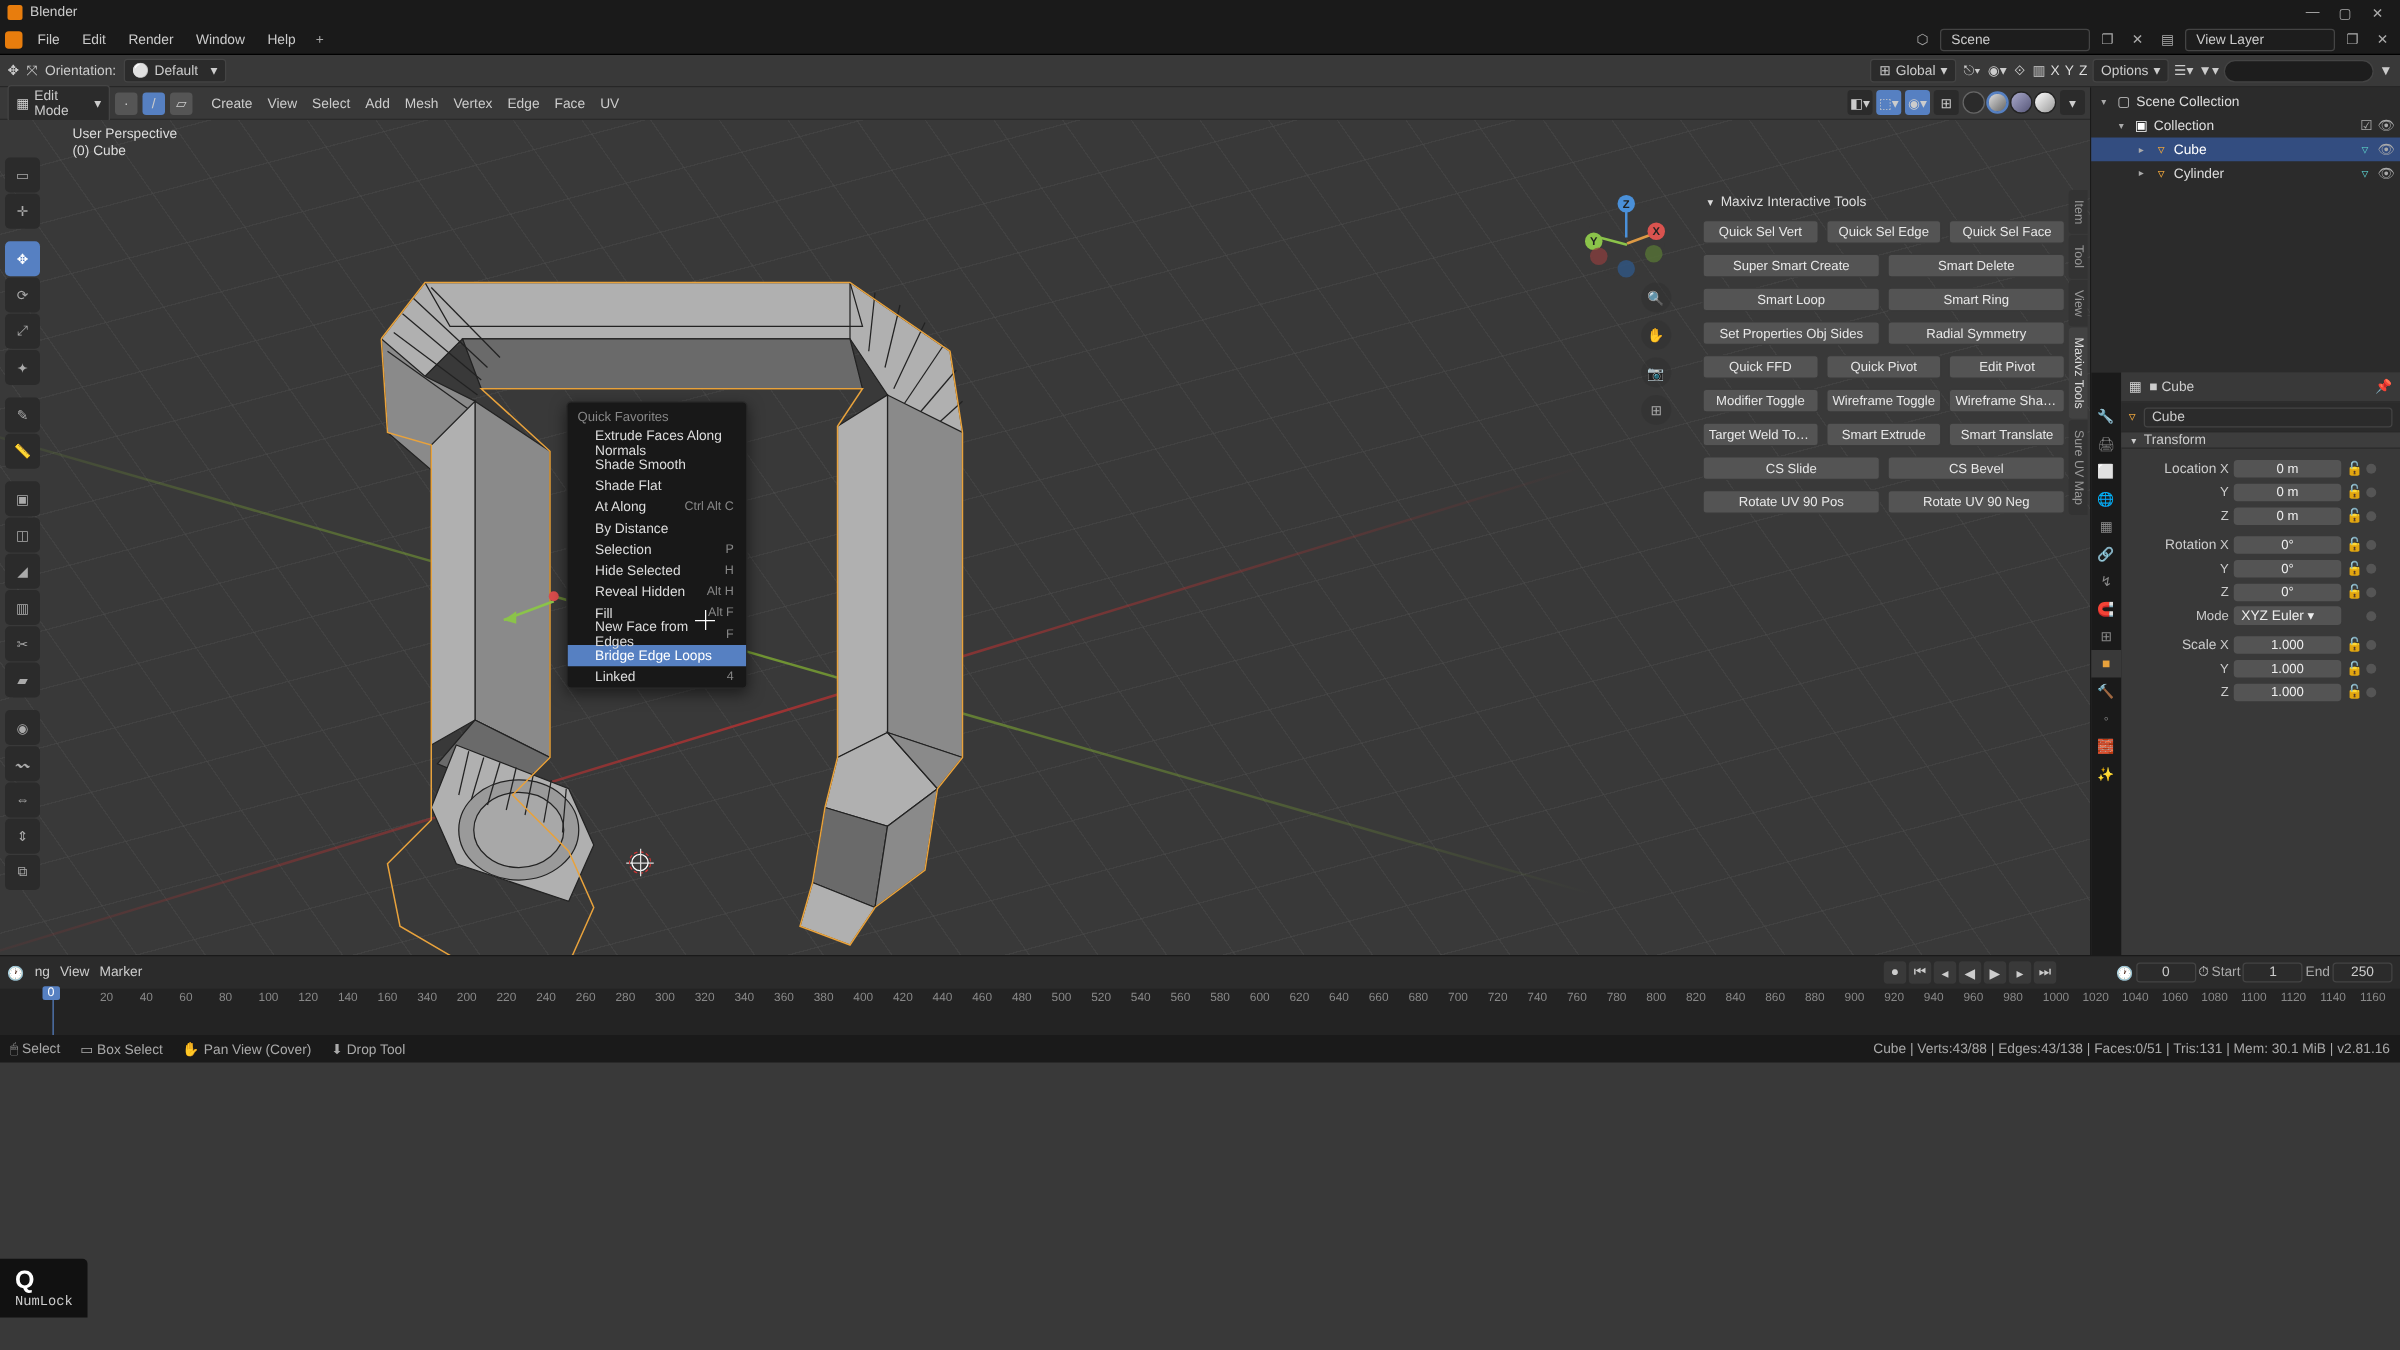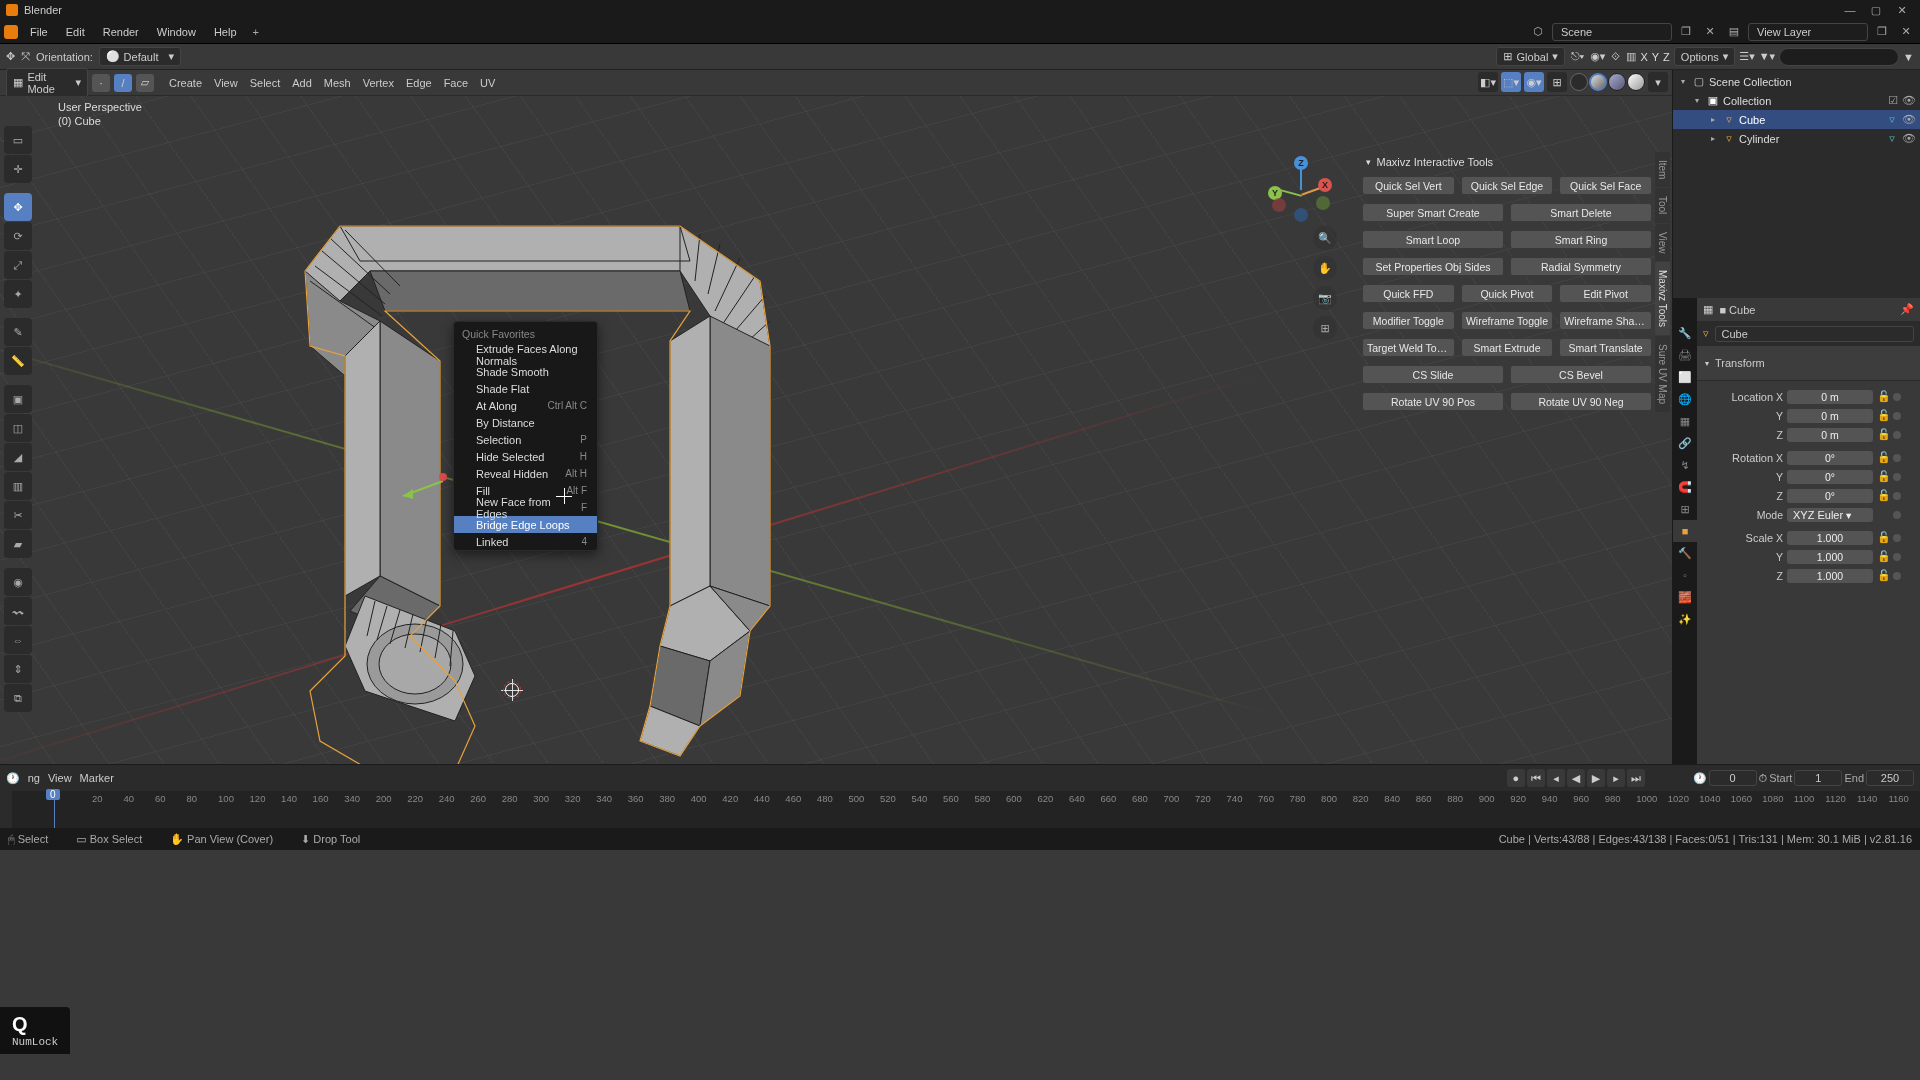--- a/index.html
+++ b/index.html
@@ -91,41 +91,41 @@
 .outliner .row .vis { display:flex; gap:4px; margin-left:auto; color:#aaa; }
 .outliner .row.selected { background:#334d80; }
 .outliner .row.selected .label { color:#fff; }
 .props { flex:1; background:#393939; display:flex; }
 .props-tabs { width:24px; background:#1a1a1a; display:flex; flex-direction:column; padding-top:24px; }
 .props-tabs .pt { width:24px; height:22px; display:flex; align-items:center; justify-content:center; color:#888; }
 .props-tabs .pt.active { background:#393939; color:#fff; }
 .props-body { flex:1; display:flex; flex-direction:column; }
 .props-body .hdr { height:24px; background:#393939; display:flex; align-items:center; padding:0 6px; gap:6px; border-bottom:1px solid #2a2a2a; }
 .props-body .obj-sel { background:#2b2b2b; border:1px solid #444; border-radius:3px; padding:1px 6px; flex:1; }
-.props-body .panel-head { display:flex; align-items:center; gap:6px; padding:11px 8px; background:#3d3d3d; border-bottom:1px solid #2a2a2a; }
+.props-body .panel-head { display:flex; align-items:center; gap:6px; padding:0 8px; background:#3d3d3d; border-bottom:1px solid #2a2a2a; }
 .props-body .panel-head::before { content:"▾"; font-size:8px; }
 .props-body .transform-grid { padding:6px 8px; }
 .props-body .trow { display:flex; align-items:center; gap:4px; height:19px; }
 .props-body .trow .lab { width:78px; text-align:right; color:#ccc; font-size:10.5px; }
 .props-body .trow .val { width:86px; background:#545454; border-radius:3px; padding:1px 6px; text-align:center; color:#eee; font-size:10.5px; }
 .props-body .trow .lock { width:12px; color:#888; text-align:center; }
 .props-body .trow .dot { width:8px; height:8px; border-radius:50%; background:#555; }
 .props-body .collapsed { padding:3px 8px; display:flex; align-items:center; gap:6px; color:#ccc; }
 .props-body .collapsed::before { content:"▸"; font-size:8px; }
 .timeline-area { height:64px; background:#2b2b2b; border-top:1px solid #1a1a1a; display:flex; flex-direction:column; }
 .timeline-hdr { height:26px; display:flex; align-items:center; padding:0 6px; gap:8px; }
 .timeline-hdr .right { margin-left:auto; display:flex; gap:2px; align-items:center; }
 .timeline-hdr .play-btn { width:18px; height:18px; background:#393939; border-radius:3px; display:flex; align-items:center; justify-content:center; }
 .timeline-hdr .num { background:#2b2b2b; border:1px solid #444; border-radius:3px; padding:1px 6px; width:48px; text-align:center; }
-.timeline-ruler { flex:1; position:relative; background:#232323;margin-left:12px; }
+.timeline-ruler { flex:1; position:relative; background:#232323; }
 .timeline-ruler .playhead { position:absolute; left:42px; top:0; bottom:0; width:1px; background:#5680c2; }
 .timeline-ruler .playhead::before { content:attr(data-frame); position:absolute; top:-2px; left:-8px; background:#5680c2; color:#fff; padding:0 4px; border-radius:2px; font-size:10px; }
 .timeline-ruler .ticks { position:absolute; inset:0; display:flex; padding-left:80px; }
 .timeline-ruler .tick { flex:1; text-align:left; color:#888; font-size:9.5px; padding-top:2px; }
-.statusbar { height:22px; background:#1a1a1a; display:flex; align-items:center; padding:0 8px; gap:28px; color:#aaa; }
+.statusbar { height:22px; background:#1a1a1a; display:flex; align-items:center; padding:0 8px; gap:16px; color:#aaa; }
 .statusbar .right { margin-left:auto; }
 .key-overlay { position:absolute; left:0; bottom:26px; background:rgba(10,10,10,.85); padding:6px 12px; border-radius:0 4px 0 0; z-index:30; }
 .key-overlay .k { font-size:20px; font-weight:bold; color:#fff; }
 .key-overlay .l { font-size:11px; color:#ccc;font-family:Liberation Mono, monospace; }
 svg.mesh-svg polygon { fill:#8a8a8a; stroke:#222; stroke-width:1; }
 svg.mesh-svg polygon.lit { fill:#b0b0b0; }
 svg.mesh-svg polygon.dark { fill:#6a6a6a; }
 svg.mesh-svg .sel-edge { stroke:#e8a23c; stroke-width:1.2; fill:none; }
 </style>
 </head>

